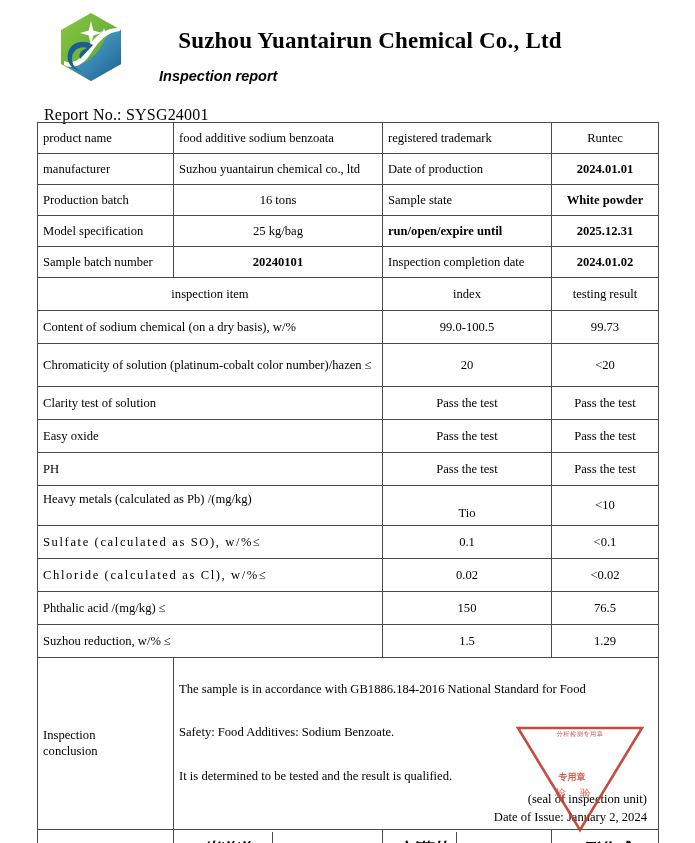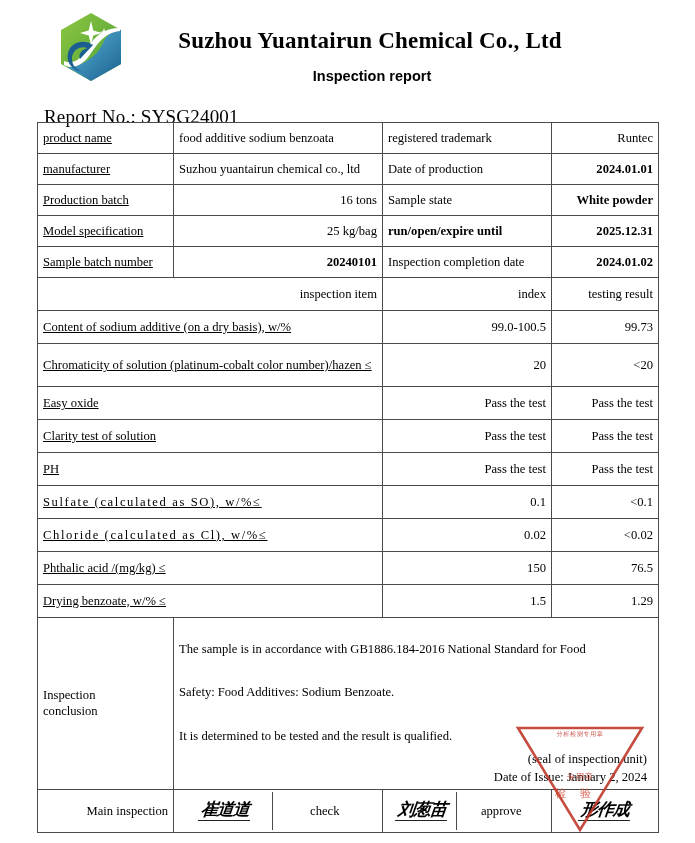--- a/index.html
+++ b/index.html
@@ -36,58 +36,59 @@
     width: 440px;
     text-align: center;
     font-family: "Liberation Serif", "DejaVu Serif", serif;
     font-weight: bold;
     font-size: 23px;
     letter-spacing: 0.2px;
     white-space: nowrap;
   }
   .report-subtitle {
     position: absolute;
-    left: 152px;
+    left: 159px;
     top: 68px;
     width: 440px;
-    text-align: center;
+    text-align: left;
     font-family: "Liberation Sans", "DejaVu Sans", sans-serif;
     font-weight: bold;
     font-size: 14.5px;
+    font-style: italic;
   }
 
   
   .report-no {
     position: absolute;
     left: 44px;
     top: 106px;
-    font-size: 19px;
+    font-size: 16px;
     letter-spacing: 0.2px;
   }
 
   
   table.report {
     position: absolute;
     left: 37px;
     top: 122px;
     width: 621px;
     border-collapse: collapse;
     table-layout: fixed;
   }
   table.report td {
     border: 1px solid #4a4a4a;
     font-size: 12.6px;
     padding: 2px 5px;
     vertical-align: middle;
     line-height: 1.3;
   }
   .c-left  { text-align: left; }
-  .c-ctr   { text-align: right; }
+  .c-ctr   { text-align: center; }
   .bold    { font-weight: bold; }
-  .pad-l   { padding-left: 8px; text-decoration: underline; }
+  .pad-l   { padding-left: 8px; }
 
   td.h1 { height: 26px; }
   td.h-item { height: 28px; }
 
   .wide-ls { letter-spacing: 1.6px; margin-left: 27px; }
 
   
   .concl-label {
     text-align: left;
     font-size: 12.6px;
@@ -172,29 +173,30 @@
     text-align: center;
     color: #d0452f;
     font-size: 11px;
     letter-spacing: 14px;
     font-family: Liberation Serif, serif;
     opacity: 0.8;
     margin-top: 36px;
   }
   .seal-text-low {
     position: absolute;
-    left: 36px;
+    left: 28px;
     top: 50px;
     width: 60px;
     text-align: center;
     color: #c0392b;
     font-size: 9px;
     line-height: 1.25;
     font-family: "DejaVu Sans", sans-serif;
     opacity: 0.8;
+    font-weight: bold;
   }
 </style>
 </head>
 <body>
 
 <div class="header">
 
   <svg class="logo" viewBox="0 0 68 72">
     <defs>
       <linearGradient id="gGreen" x1="0" y1="0" x2="1" y2="1">
@@ -270,61 +272,66 @@
     </tr>
 
 
     <tr>
       <td class="h-item c-ctr" colspan="2">inspection item</td>
       <td class="h-item c-ctr">index</td>
       <td class="h-item c-ctr">testing result</td>
     </tr>
 
     <tr>
-      <td class="h-item c-left pad-l" colspan="2">Content of sodium additive (on a dry basis), w/%</td>
+      <td class="h-item c-left pad-l" colspan="2">Content of sodium chemical (on a dry basis), w/%</td>
       <td class="h-item c-ctr">99.0-100.5</td>
       <td class="h-item c-ctr">99.73</td>
     </tr>
     <tr>
       <td class="c-left pad-l" colspan="2" style="height:38px">Chromaticity of solution (platinum-cobalt color number)/hazen ≤</td>
       <td class="c-ctr">20</td>
       <td class="c-ctr">&lt;20</td>
     </tr>
     <tr>
+      <td class="h-item c-left pad-l" colspan="2">Clarity test of solution</td>
+      <td class="h-item c-ctr">Pass the test</td>
+      <td class="h-item c-ctr">Pass the test</td>
+    </tr>
+    <tr>
       <td class="h-item c-left pad-l" colspan="2">Easy oxide</td>
       <td class="h-item c-ctr">Pass the test</td>
       <td class="h-item c-ctr">Pass the test</td>
     </tr>
     <tr>
-      <td class="h-item c-left pad-l" colspan="2">Clarity test of solution</td>
-      <td class="h-item c-ctr">Pass the test</td>
-      <td class="h-item c-ctr">Pass the test</td>
-    </tr>
-    <tr>
       <td class="h-item c-left pad-l" colspan="2">PH</td>
       <td class="h-item c-ctr">Pass the test</td>
       <td class="h-item c-ctr">Pass the test</td>
+    </tr>
+    <tr>
+      <td class="c-left pad-l" colspan="2" style="height:32px;vertical-align:top;padding-top:5px">Heavy metals (calculated as Pb) /(mg/kg)</td>
+      <td class="c-ctr" style="vertical-align:bottom;padding-bottom:4px">Tio</td>
+      <td class="c-ctr">&lt;10</td>
     </tr>
     <tr>
       <td class="h-item c-left pad-l wide-ls" colspan="2">Sulfate (calculated as SO), w/%≤</td>
       <td class="h-item c-ctr">0.1</td>
       <td class="h-item c-ctr">&lt;0.1</td>
     </tr>
     <tr>
       <td class="h-item c-left pad-l wide-ls" colspan="2">Chloride (calculated as Cl), w/%≤</td>
       <td class="h-item c-ctr">0.02</td>
       <td class="h-item c-ctr">&lt;0.02</td>
     </tr>
     <tr>
       <td class="h-item c-left pad-l" colspan="2">Phthalic acid /(mg/kg) ≤</td>
       <td class="h-item c-ctr">150</td>
       <td class="h-item c-ctr">76.5</td>
     </tr>
     <tr>
-      <td class="h-item c-left pad-l" colspan="2">Drying benzoate, w/% ≤</td>
+      <td class="h-item c-left pad-l" colspan="2">Suzhou reduction, w/% ≤</td>
       <td class="h-item c-ctr">1.5</td>
       <td class="h-item c-ctr">1.29</td>
     </tr>
 
     <tr>
       <td class="concl-label" style="height:108px">
         <div>Inspection</div>
         <div>conclusion</div>
       </td>
       <td class="concl-body" colspan="3">

